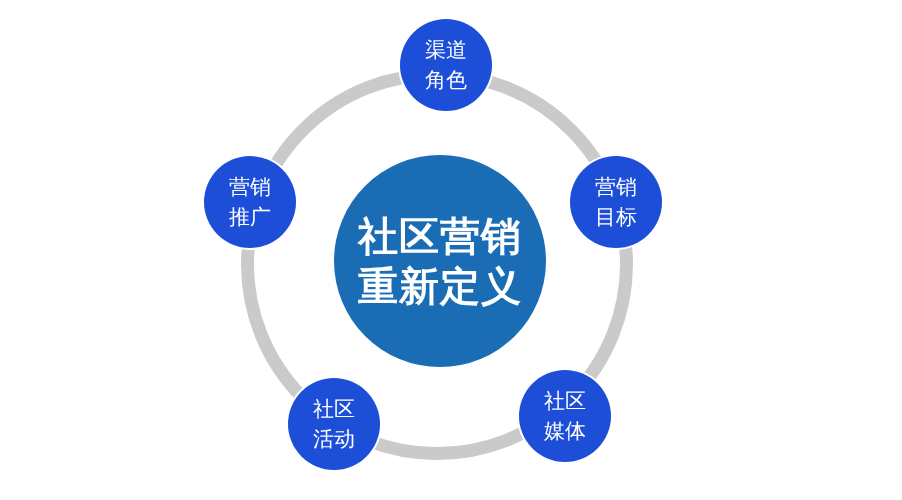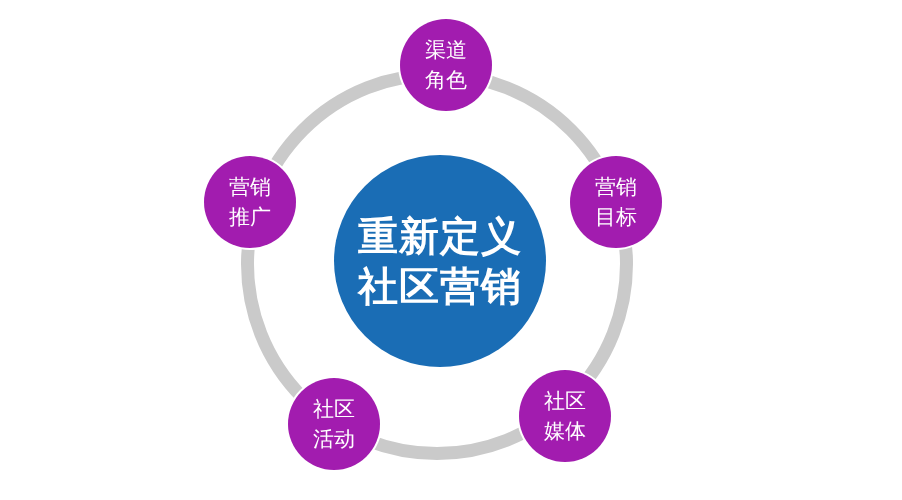--- a/index.html
+++ b/index.html
@@ -6,32 +6,32 @@
     body { width: 902px; height: 500px; position: relative; overflow: hidden;
            font-family: "DejaVu Sans", "Liberation Sans", sans-serif; }
     .ring { position: absolute; left: 241px; top: 68px; width: 392px; height: 392px;
             border-radius: 50%; border: 13px solid #cacaca; box-sizing: border-box; }
     .hub { position: absolute; left: 334px; top: 155px; width: 212px; height: 212px;
            border-radius: 50%; background: #1a6db5; color: #fff;
            display: flex; flex-direction: column; align-items: center; justify-content: center; }
     .hub span { font-family: "DejaVu Serif", "Liberation Serif", serif; font-weight: bold;
                 font-size: 40px; line-height: 50px; letter-spacing: 1px; }
     .node { position: absolute; width: 92px; height: 92px; border-radius: 50%;
-            background: #a21caf; color: #fff; display: flex; flex-direction: column;
+            background: #1d4ed8; color: #fff; display: flex; flex-direction: column;
             align-items: center; justify-content: center; box-shadow: 0 0 0 2px #ffffff; }
     .node span { font-size: 21px; line-height: 30px; }
   </style>
 </head>
 <body>
 
 <div class="ring"></div>
 
 <div class="hub">
+  <span>社区营销</span>
   <span>重新定义</span>
-  <span>社区营销</span>
 </div>
 
 <div class="node" style="left:400px; top:19px;">
   <span>渠道</span>
   <span>角色</span>
 </div>
 
 <div class="node" style="left:570px; top:156px;">
   <span>营销</span>
   <span>目标</span>

